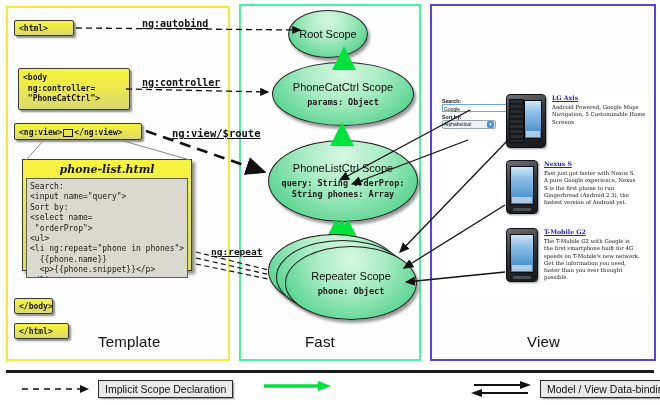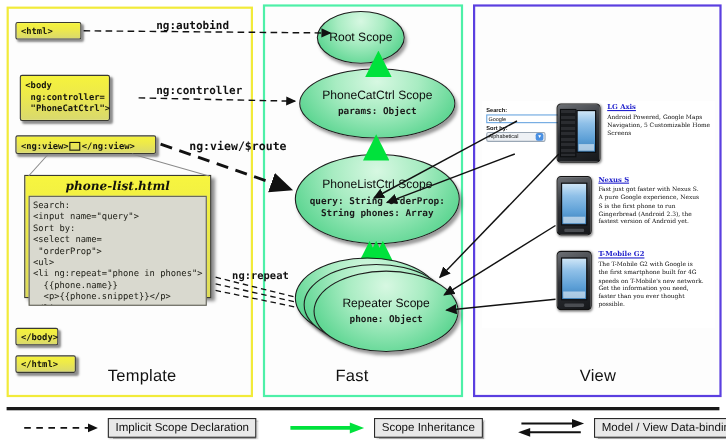--- a/index.html
+++ b/index.html
@@ -20,21 +20,21 @@
 
   
   .ybox{position:absolute;box-sizing:border-box;
         background:linear-gradient(180deg,#f5f33c 0%,#eeea49 40%,#d9d96e 100%);
         border:1.5px solid #3a3a32;border-radius:2px;
         box-shadow:2px 2px 2px rgba(0,0,0,.45);
         font-family:"DejaVu Sans Mono","Liberation Mono",monospace;
         font-weight:bold;font-size:8px;color:#15150c;
         padding:2px 4px;line-height:1.32;white-space:pre;}
   #box-html{left:14px;top:20px;width:60px;height:16px;padding-top:3px;}
-  #box-body{left:18px;top:68px;width:82px;height:42px;padding-top:4px;}
+  #box-body{left:18px;top:68px;width:112px;height:42px;padding-top:4px;}
   #box-ngview{left:14px;top:123px;width:128px;height:17px;padding-top:4px;}
   #box-bodyclose{left:14px;top:298px;width:39px;height:16px;padding-top:3px;}
   #box-htmlclose{left:14px;top:323px;width:55px;height:16px;padding-top:3px;}
 
   .ngv-rect{display:inline-block;width:8px;height:6px;border:1.3px solid #15150c;
             vertical-align:middle;margin:0 1px;background:transparent;}
 
   
   #box-phonelist{position:absolute;left:22px;top:159px;width:170px;height:112px;
       box-sizing:border-box;
@@ -111,21 +111,21 @@
   #lg-0{left:20px;}#lg-1{left:262px;}#lg-2{left:470px;}
   .lg-box{border:1.5px solid #2a2a2a;background:#e9e9e9;
       box-shadow:1.5px 1.5px 1.5px rgba(0,0,0,.35);
       font-size:10.5px;color:#111;padding:2px 6px;white-space:nowrap;}
 
   svg.ov{position:absolute;left:0;top:0;width:660px;height:405px;overflow:visible;}
   #ov-under{z-index:1;}
   #ov-over{z-index:6;pointer-events:none;}
 
   .edge-lbl{position:absolute;font-family:"DejaVu Sans Mono","Liberation Mono",monospace;
-      font-weight:bold;color:#111;z-index:7;white-space:nowrap;}
+      font-weight:bold;color:#111;z-index:7;white-space:nowrap;text-decoration:underline;}
   #lbl-autobind{left:142px;top:18px;font-size:10px;}
   #lbl-controller{left:142px;top:77px;font-size:10px;}
   #lbl-route{left:172px;top:127px;font-size:10.5px;}
   #lbl-repeat{left:211px;top:246px;font-size:9.5px;}
 </style>
 </head>
 <body>
 
 <div id="stage">
 
@@ -309,21 +309,20 @@
         <path d="M60,2 L69,6 L60,10 z" fill="#111"></path>
       </svg>
       <div class="lg-box">Implicit Scope Declaration</div>
     </div>
 
     <div class="lg-item" id="lg-1">
       <svg width="70" height="12">
         <path d="M2,6 L58,6" stroke="#00e23c" stroke-width="3.4" fill="none"></path>
         <path d="M56,1 L69,6 L56,11 z" fill="#00e23c"></path>
       </svg>
-      <div class="lg-box">Scope Inheritance</div>
     </div>
 
     <div class="lg-item" id="lg-2">
       <svg width="62" height="18">
         <path d="M4,5 L52,5" stroke="#111" stroke-width="1.8" fill="none"></path>
         <path d="M50,1 L61,5 L50,9 z" fill="#111"></path>
         <path d="M10,13 L58,13" stroke="#111" stroke-width="1.8" fill="none"></path>
         <path d="M12,9 L1,13 L12,17 z" fill="#111"></path>
       </svg>
       <div class="lg-box">Model / View Data-binding</div>

